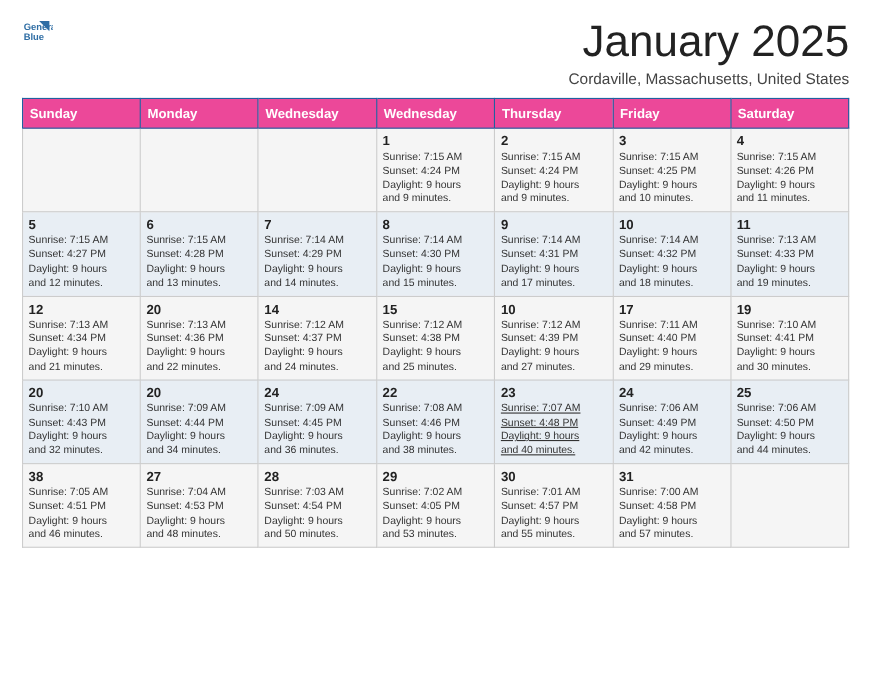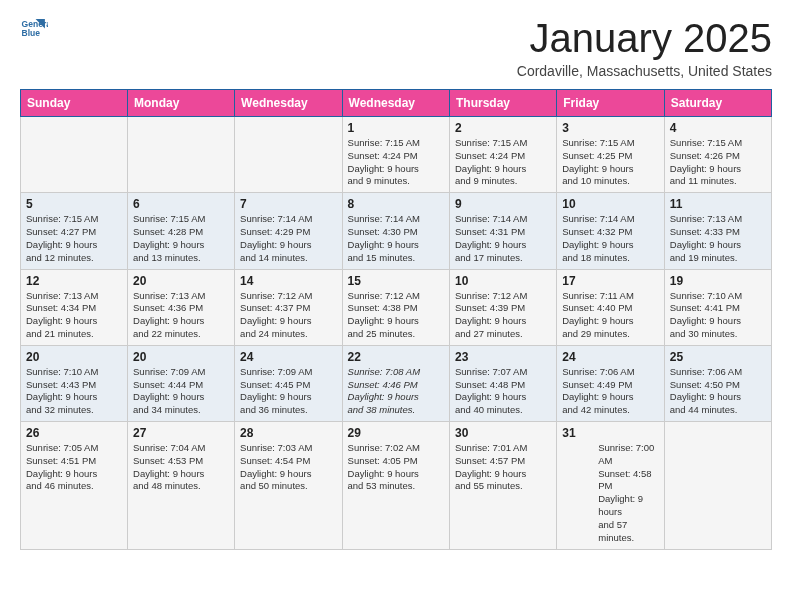--- a/index.html
+++ b/index.html
@@ -270,28 +270,28 @@
           </td>
           <td>
             <span class="day-number">24</span>
             <div class="day-info" style="white-space: pre-line;">Sunrise: 7:09 AM
 Sunset: 4:45 PM
 Daylight: 9 hours
 and 36 minutes.</div>
           </td>
           <td>
             <span class="day-number">22</span>
-            <div class="day-info" style="white-space: pre-line; font-style: italic;">Sunrise: 7:08 AM
+            <div class="day-info" style="white-space: pre-line;">Sunrise: 7:08 AM
 Sunset: 4:46 PM
 Daylight: 9 hours
 and 38 minutes.</div>
           </td>
           <td>
             <span class="day-number">23</span>
-            <div class="day-info" style="white-space: pre-line;">Sunrise: 7:07 AM
+            <div class="day-info" style="white-space: pre-line; text-decoration: underline;">Sunrise: 7:07 AM
 Sunset: 4:48 PM
 Daylight: 9 hours
 and 40 minutes.</div>
           </td>
           <td>
             <span class="day-number">24</span>
             <div class="day-info" style="white-space: pre-line;">Sunrise: 7:06 AM
 Sunset: 4:49 PM
 Daylight: 9 hours
 and 42 minutes.</div>
@@ -299,21 +299,21 @@
           <td>
             <span class="day-number">25</span>
             <div class="day-info" style="white-space: pre-line;">Sunrise: 7:06 AM
 Sunset: 4:50 PM
 Daylight: 9 hours
 and 44 minutes.</div>
           </td>
         </tr>
         <tr>
           <td>
-            <span class="day-number">26</span>
+            <span class="day-number">38</span>
             <div class="day-info" style="white-space: pre-line;">Sunrise: 7:05 AM
 Sunset: 4:51 PM
 Daylight: 9 hours
 and 46 minutes.</div>
           </td>
           <td>
             <span class="day-number">27</span>
             <div class="day-info" style="white-space: pre-line;">Sunrise: 7:04 AM
 Sunset: 4:53 PM
 Daylight: 9 hours
@@ -335,21 +335,21 @@
           </td>
           <td>
             <span class="day-number">30</span>
             <div class="day-info" style="white-space: pre-line;">Sunrise: 7:01 AM
 Sunset: 4:57 PM
 Daylight: 9 hours
 and 55 minutes.</div>
           </td>
           <td>
             <span class="day-number">31</span>
-            <div class="day-info" style="white-space: pre-line; margin-left: 36px;">Sunrise: 7:00 AM
+            <div class="day-info" style="white-space: pre-line;">Sunrise: 7:00 AM
 Sunset: 4:58 PM
 Daylight: 9 hours
 and 57 minutes.</div>
           </td>
           <td class="empty-cell"></td>
         </tr>
       </tbody>
   </table>
 </div>
 

